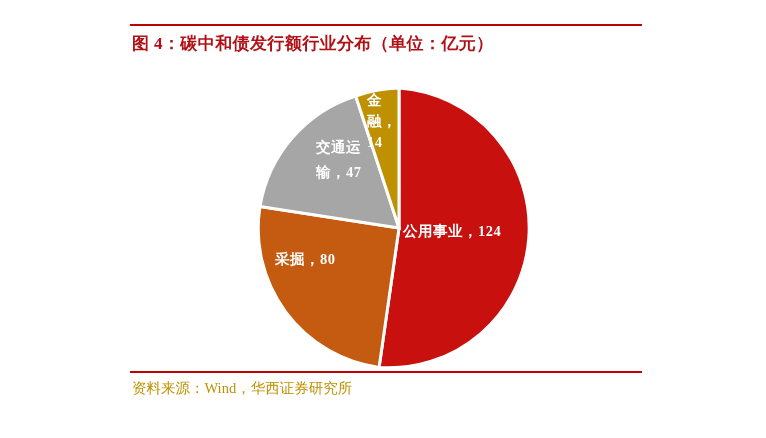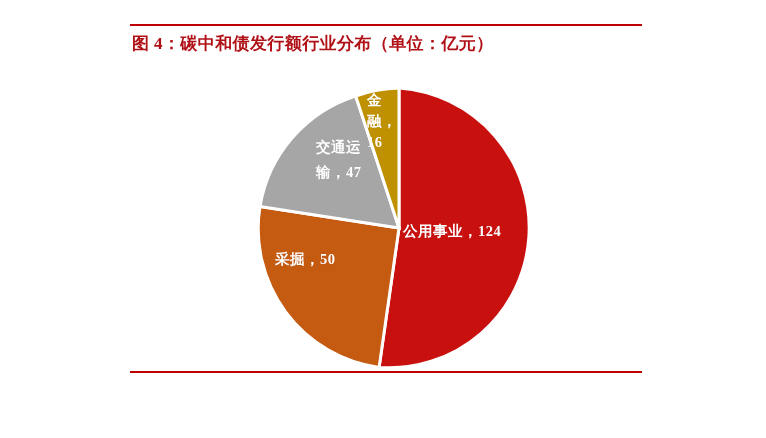--- a/index.html
+++ b/index.html
@@ -133,31 +133,32 @@
 
       <path d="M 269 166 L 249.1 305.4 A 140 140 0 0 1 130.0 144.6 Z" fill="#C55A11" stroke="#FFFFFF" stroke-width="3"></path>
 
       <path d="M 269 166 L 130.0 144.6 A 140 140 0 0 1 225.7 34.0 Z" fill="#A6A6A6" stroke="#FFFFFF" stroke-width="3"></path>
 
       <path d="M 269 166 L 225.7 34.0 A 140 140 0 0 1 269 26 Z" fill="#BF9000" stroke="#FFFFFF" stroke-width="3"></path>
     </svg>
 
     <div class="slice-label" id="label-utilities">公用事业，124</div>
 
-    <div class="slice-label" id="label-mining">采掘，50</div>
+    <div class="slice-label" id="label-mining">采掘，80</div>
 
     <div class="slice-label multiline" id="label-transport">
       <span>交通运</span><br>
       <span>输，47</span>
     </div>
 
     <div class="slice-label multiline" id="label-finance">
       <span>金</span><br>
       <span>融，</span><br>
-      <span>16</span>
+      <span>14</span>
     </div>
 
   </div>
 
   <div class="rule rule-bottom"></div>
 
+  <div id="source-note">资料来源：Wind，华西证券研究所</div>
 
 </div>
 
 </body></html>

